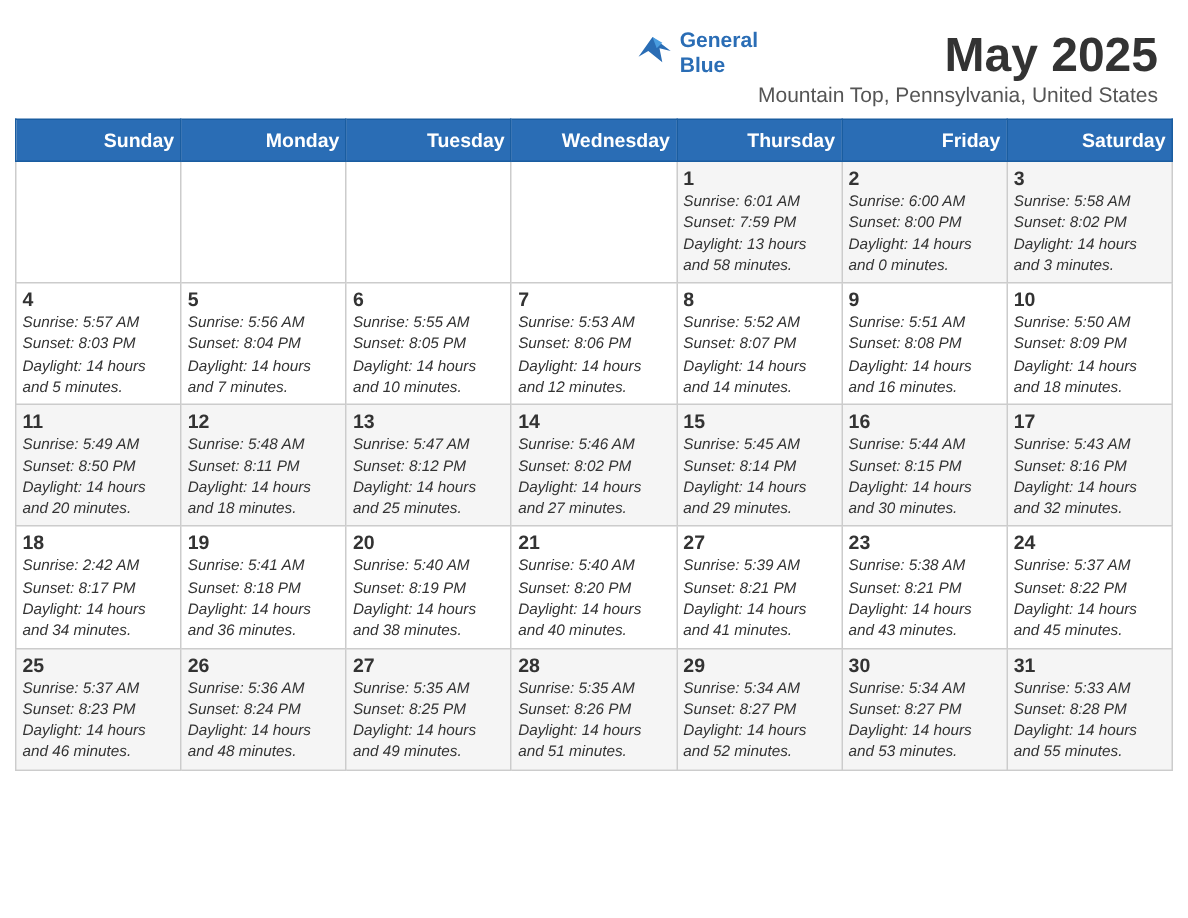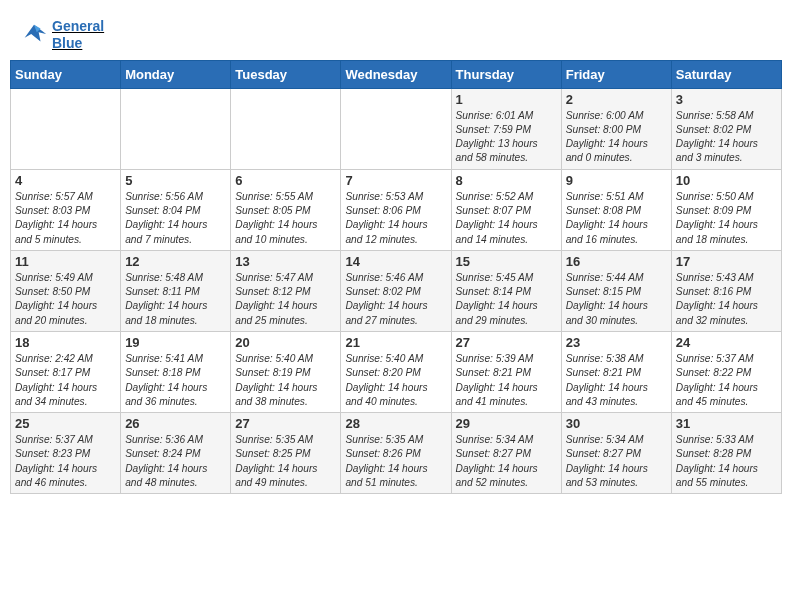--- a/index.html
+++ b/index.html
@@ -5,24 +5,23 @@
     * { box-sizing: border-box; margin: 0; padding: 0; }
     body {
       font-family: Arial, sans-serif;
       background: #fff;
       width: 792px;
       min-height: 612px;
       padding: 10px;
     }
     .header-area {
       display: flex;
-      justify-content: flex-start;
+      justify-content: flex-end;
       align-items: flex-start;
       padding: 8px 10px 4px 10px;
-      text-decoration: underline;
     }
     .logo {
       display: flex;
       align-items: center;
       gap: 4px;
     }
     .logo-text {
       font-size: 14px;
       line-height: 1.2;
       color: #333;
@@ -52,21 +51,21 @@
       width: 100%;
       border-collapse: collapse;
       margin-top: 4px;
     }
     .calendar th {
       background: #2a6db5;
       color: #fff;
       font-size: 13px;
       font-weight: bold;
       padding: 6px 4px;
-      text-align: left;
+      text-align: right;
       border: 1px solid #1a5da0;
     }
     .calendar td {
       vertical-align: top;
       border: 1px solid #ccc;
       padding: 3px 4px;
       width: 110px;
       min-height: 80px;
       font-size: 10.5px;
       color: #333;
@@ -101,20 +100,24 @@
   <div class="logo">
     <svg class="logo-bird" viewBox="0 0 30 30">
       <polygon points="15,4 28,14 20,12 22,22 12,14 5,18" fill="#2a6db5"></polygon>
       <polygon points="15,4 22,8 18,12" fill="#4a9de0"></polygon>
     </svg>
     <div class="logo-text">
       <div><span>General</span></div>
       <div><span>Blue</span></div>
     </div>
   </div>
+  <div class="title-area">
+    <div class="main-title">May 2025</div>
+    <div class="subtitle">Mountain Top, Pennsylvania, United States</div>
+  </div>
 </div>
 
 <table class="calendar">
   <thead>
     <tr id="weekday-header">
     <th>Sunday</th>
         <th>Monday</th>
         <th>Tuesday</th>
         <th>Wednesday</th>
         <th>Thursday</th>

